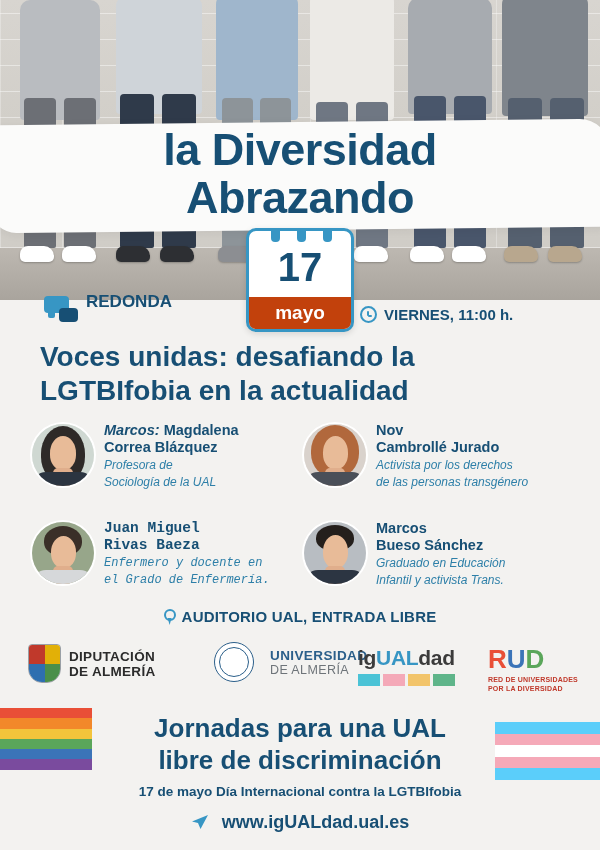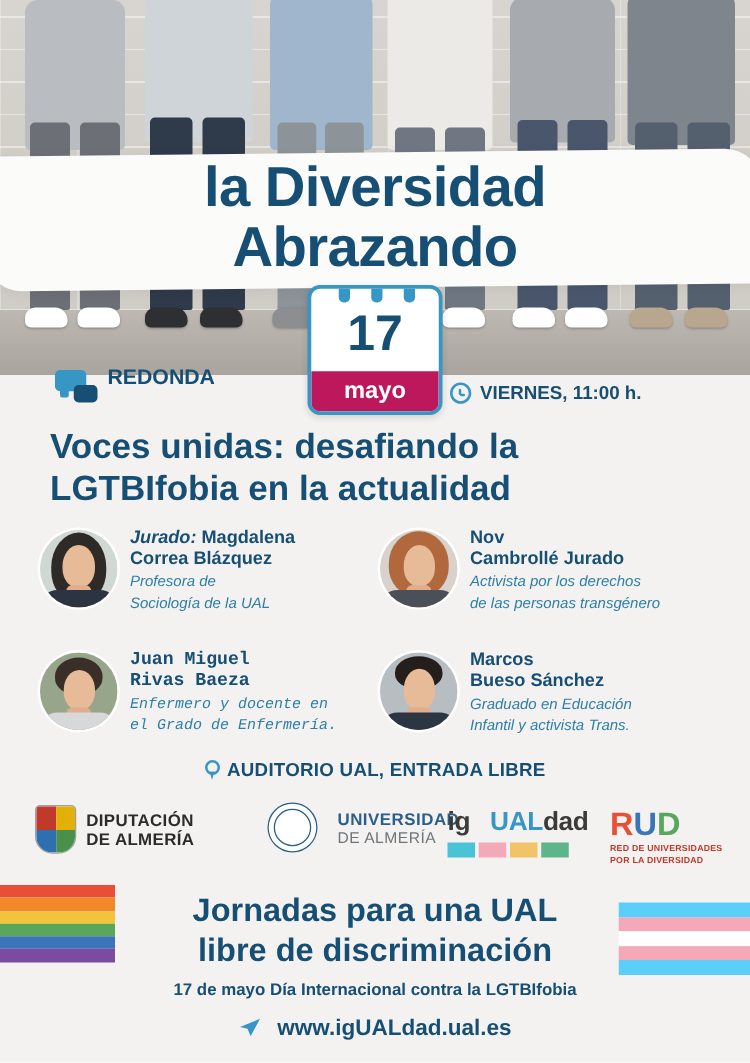--- a/index.html
+++ b/index.html
@@ -68,21 +68,21 @@
   }
   .date-badge .rings { position:absolute; top:-9px; left:0; width:100%; height:14px; }
   .date-badge .rings i {
     position:absolute; top:0; width:9px; height:20px; background:#3796c4; border-radius:4px;
   }
   .date-num {
     position:absolute; top:14px; left:0; width:100%; text-align:center;
     font-size:40px; font-weight:800; color:#174f74;
   }
   .date-mon {
-    position:absolute; bottom:0; left:0; width:100%; height:32px; background:#be185d;
+    position:absolute; bottom:0; left:0; width:100%; height:32px; background:#c2410c;
     color:#fff; font-size:19px; font-weight:700; text-align:center; line-height:32px;
   }
 
   
   .mesa {
     position:absolute; top:292px; left:44px; width:175px; color:#174f74;
     font-weight:800; font-size:17px; line-height:19px;
   }
   .mesa-icon { position:absolute; top:296px; left:44px; }
   .bubble { position:absolute; background:#3796c4; border-radius:4px; }
@@ -143,21 +143,21 @@
   }
   .crest i { position:absolute; width:50%; height:50%; }
   .dip-txt { color:#2b2b2b; font-size:13.5px; font-weight:700; line-height:15px; letter-spacing:.3px; }
   .ual-seal {
     width:40px;height:40px;border-radius:50%;border:1.8px solid #2b5f8a;position:relative;background:#fff;
   }
   .ual-seal::after{content:"";position:absolute;inset:4px;border-radius:50%;border:1px solid #2b5f8a;}
   .ual-txt1 { color:#2b5f8a; font-size:13.5px; font-weight:700; letter-spacing:.4px; }
   .ual-txt2 { color:#6e7479; font-size:12.5px; letter-spacing:.4px; }
   .igual { font-size:21px; font-weight:800; color:#3b3b3b; letter-spacing:-.3px; }
-  .igual .hl { color:#3796c4;margin-left:16px; }
+  .igual .hl { color:#3796c4; }
   .igual-bars { display:flex; gap:3px; margin-top:4px; }
   .igual-bars i { width:22px; height:12px; display:block; }
   .rud { font-size:26px; font-weight:800; letter-spacing:0px; }
   .rud-sub { font-size:7px; color:#c0392b; font-weight:700; line-height:9px; letter-spacing:.2px; }
 
   
   .flag { position:absolute; }
   .flag i { display:block; width:100%; }
 
   
@@ -274,21 +274,21 @@
         <div class="face">
           <div class="f-bg" style="background:#cfd8d2;"></div>
           <div class="f-hair" style="left:9px;top:2px;width:44px;height:56px;background:#2e2a28;"></div>
           <div class="f-skin" style="left:18px;top:12px;width:26px;height:34px;"></div>
           <div class="f-neck"></div>
           <div class="f-cloth" style="background:#2b3440;"></div>
         </div>
       </div>
       <div class="txt">
         <div class="nm">
-          <em>Jurado:</em>
+          <em>Marcos:</em>
           <span>Magdalena</span>
         </div>
         <div class="nm">Correa Blázquez</div>
         <div class="rl">Profesora de</div>
         <div class="rl">Sociología de la UAL</div>
       </div>
     </div>
 
     <div class="spk" style="left:272px;top:0;">
       <div class="ph">

